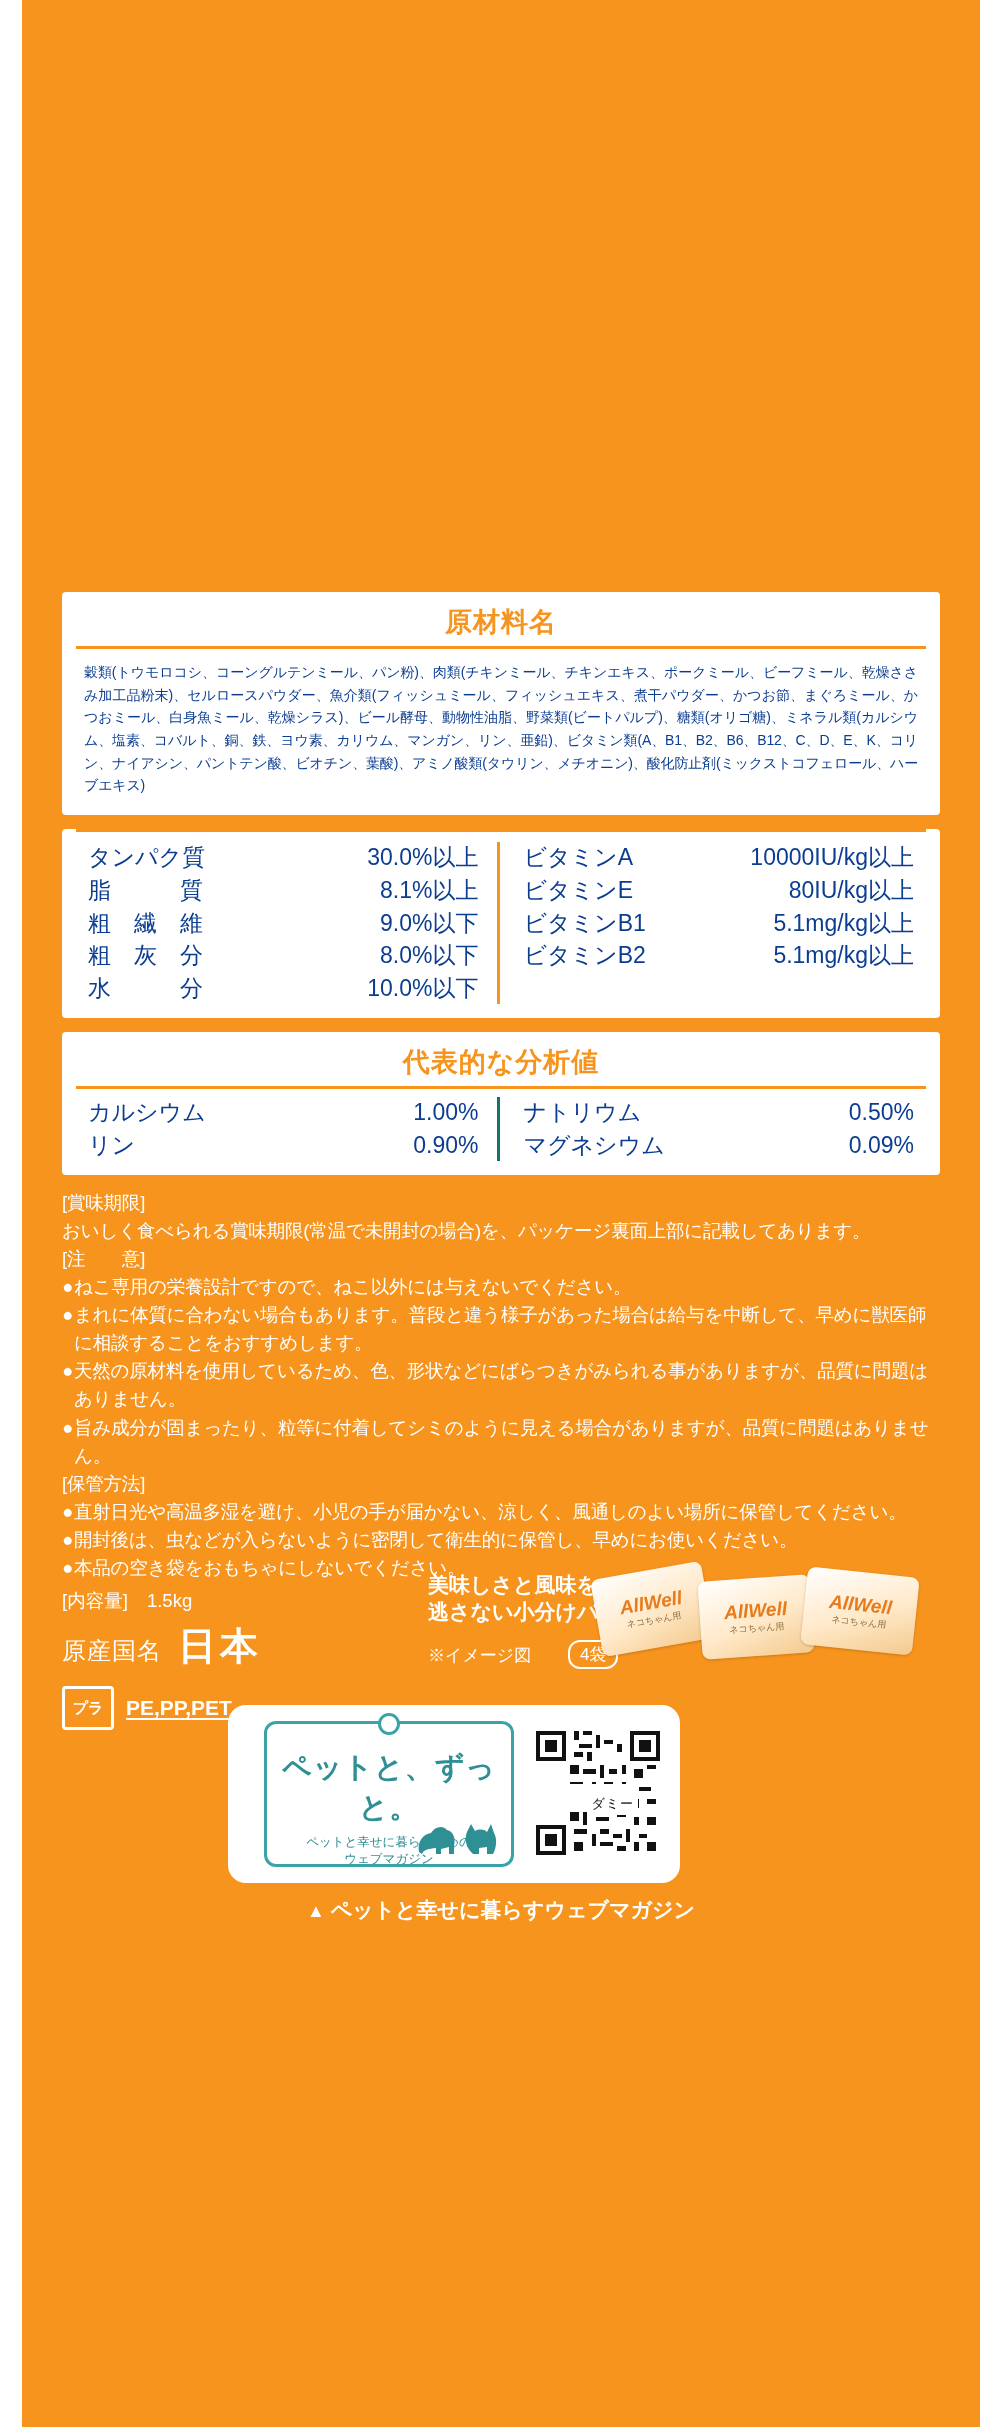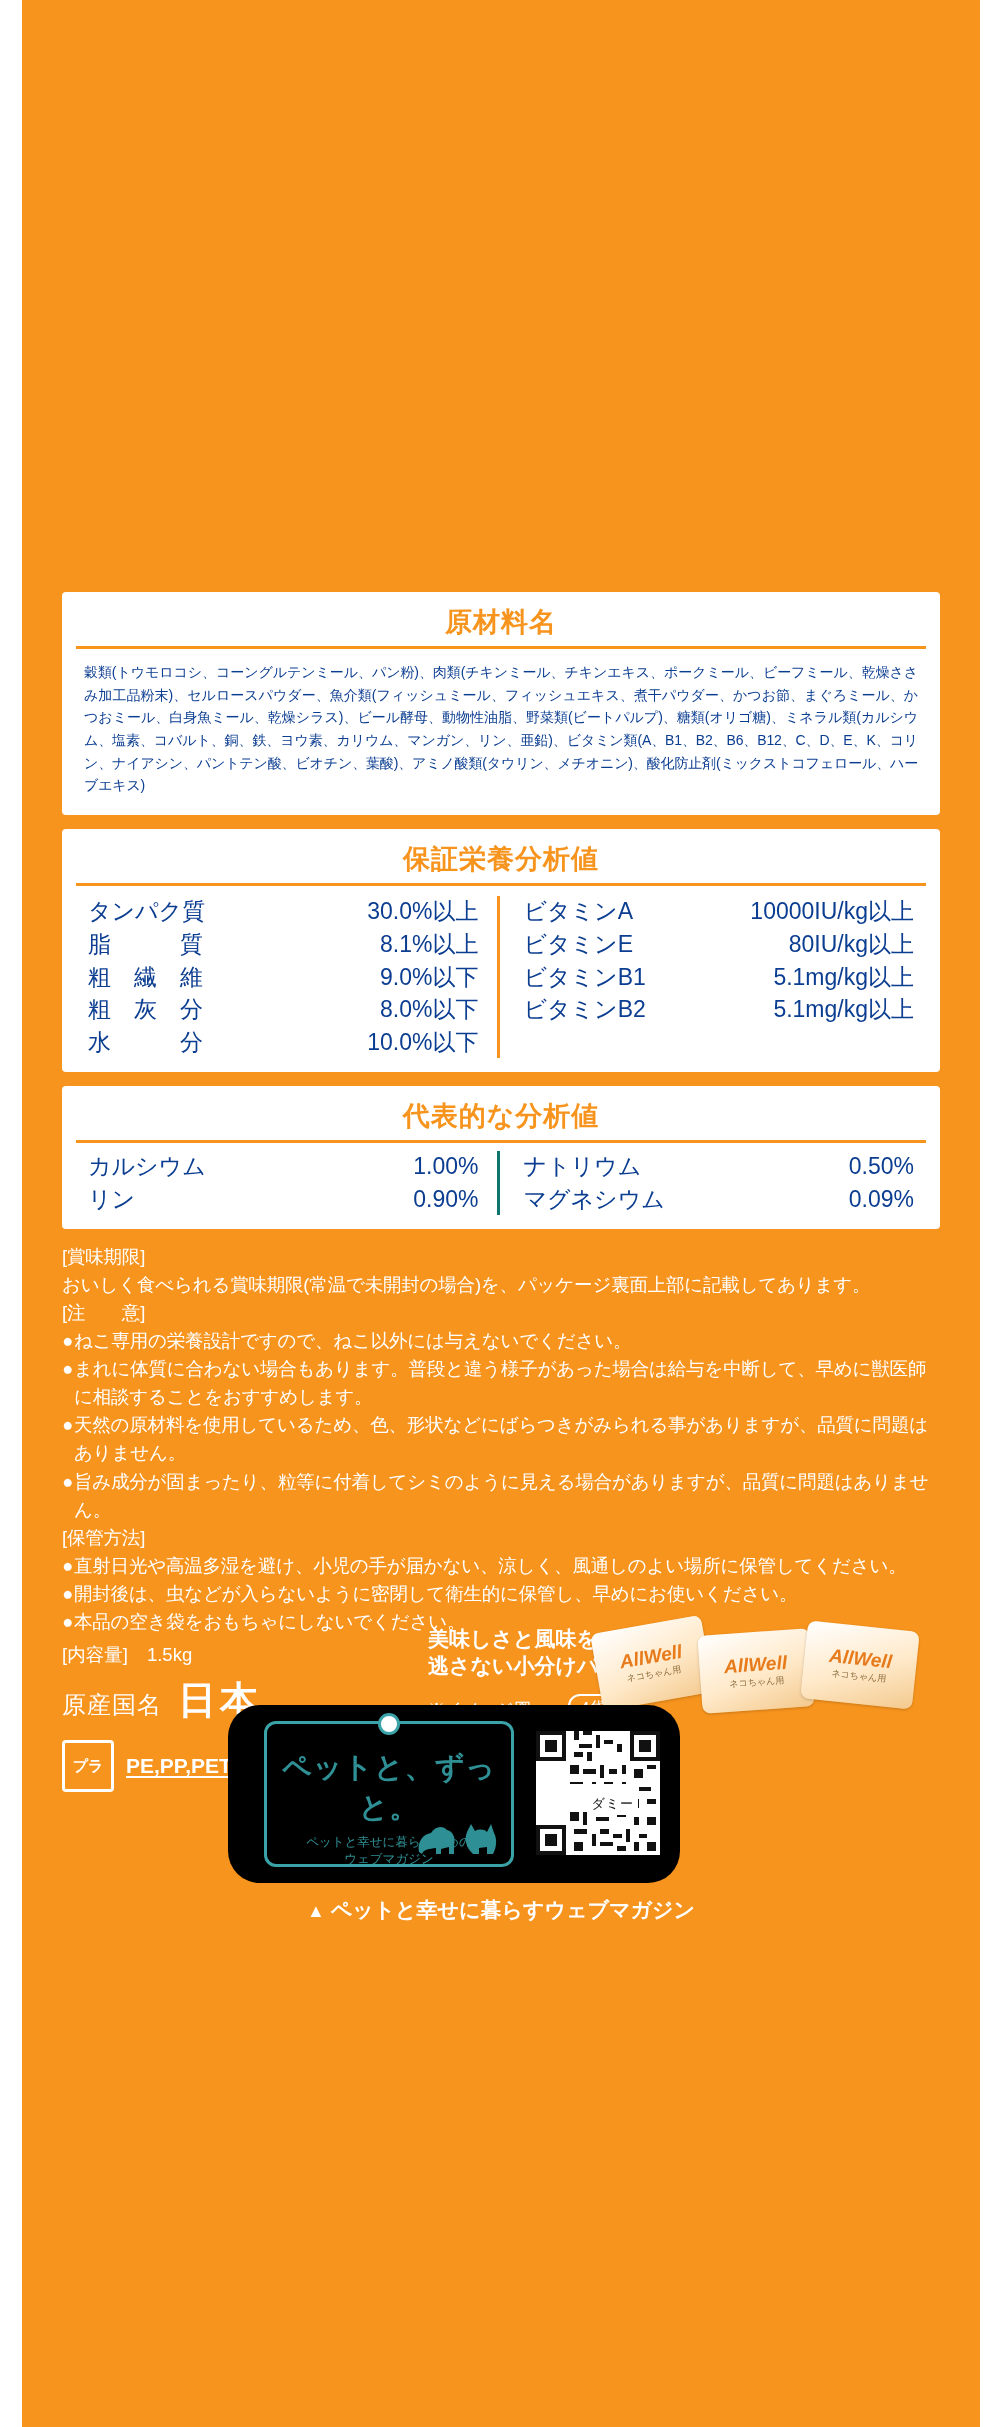--- a/index.html
+++ b/index.html
@@ -141,21 +141,21 @@
   .origin-label { font-size: 24px; letter-spacing: 1px; }
   .origin-value { font-size: 38px; font-weight: bold; margin-left: 16px; letter-spacing: 4px; }
 
   
   .recycle {
     margin-top: 14px;
     display: flex;
     align-items: center;
   }
   .recycle-mark {
-    width: 52px; height: 52px;
+    width: 52px; height: 44px;
     border: 3px solid #ffffff;
     border-radius: 4px;
     position: relative;
     color: #ffffff;
     font-size: 15px;
     display: flex;
     align-items: center;
     justify-content: center;
     font-weight: bold;
   }
@@ -226,22 +226,22 @@
   .s2 { right: 128px; top: 8px; transform: rotate(-4deg); }
   .s3 { right: 24px; top: 2px;  transform: rotate(6deg); }
 
   
   .web-card {
     position: absolute;
     left: 228px;
     top: 1705px;
     width: 452px;
     height: 178px;
-    background: #000000;
-    border-radius: 32px;
+    background: #ffffff;
+    border-radius: 18px;
   }
   .web-inner {
     position: absolute;
     left: 36px; top: 16px;
     width: 250px; height: 146px;
     border: 3px solid #3aa3a8;
     border-radius: 12px 12px 12px 12px;
   }
   .web-inner:before {
     content: "";
@@ -308,21 +308,20 @@
 
   <div class="content">
 
     <div class="box">
       <div class="box-title">原材料名</div>
       <div class="divider"></div>
       <div class="ingredients">穀類(トウモロコシ、コーングルテンミール、パン粉)、肉類(チキンミール、チキンエキス、ポークミール、ビーフミール、乾燥ささみ加工品粉末)、セルロースパウダー、魚介類(フィッシュミール、フィッシュエキス、煮干パウダー、かつお節、まぐろミール、かつおミール、白身魚ミール、乾燥シラス)、ビール酵母、動物性油脂、野菜類(ビートパルプ)、糖類(オリゴ糖)、ミネラル類(カルシウム、塩素、コバルト、銅、鉄、ヨウ素、カリウム、マンガン、リン、亜鉛)、ビタミン類(A、B1、B2、B6、B12、C、D、E、K、コリン、ナイアシン、パントテン酸、ビオチン、葉酸)、アミノ酸類(タウリン、メチオニン)、酸化防止剤(ミックストコフェロール、ハーブエキス)</div>
     </div>
 
     <div class="box">
-      <div class="box-title">保証栄養分析値</div>
       <div class="divider"></div>
       <div class="nutri-wrap">
         <div class="nutri-col left">
           <div class="nutri-row">
             <span class="nutri-label">タンパク質</span>
             <span class="nutri-val">30.0%以上</span>
           </div>
           <div class="nutri-row">
             <span class="nutri-label">脂　　　質</span>
             <span class="nutri-val">8.1%以上</span>

